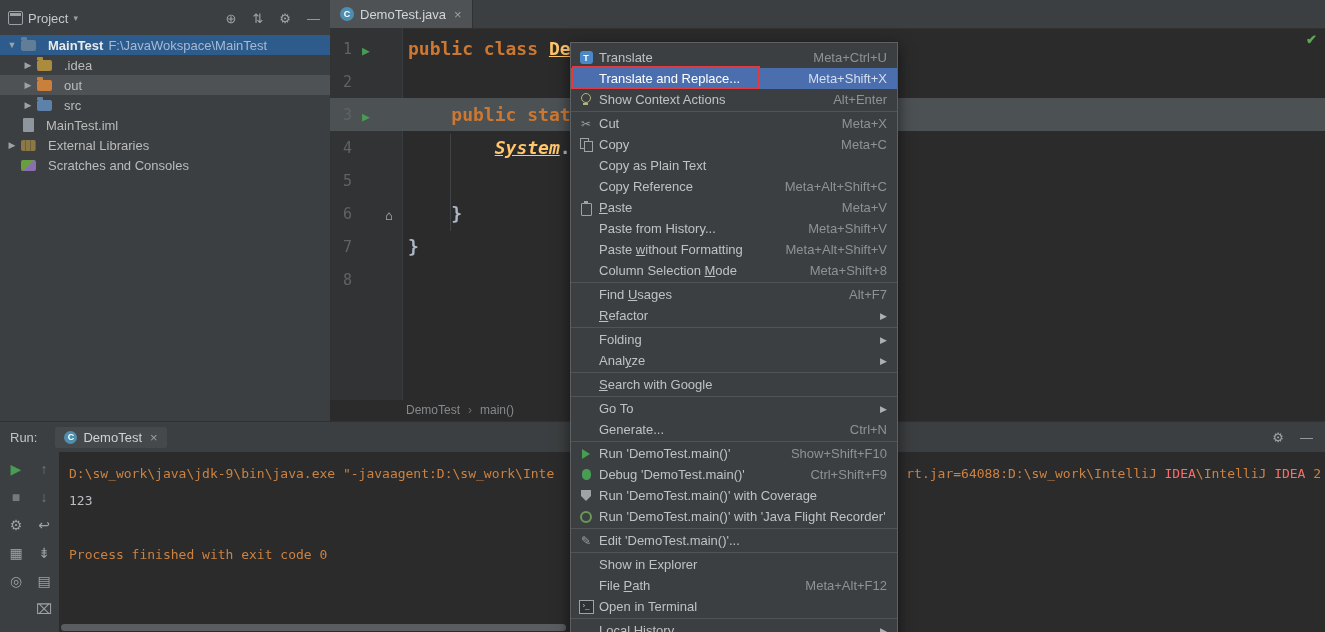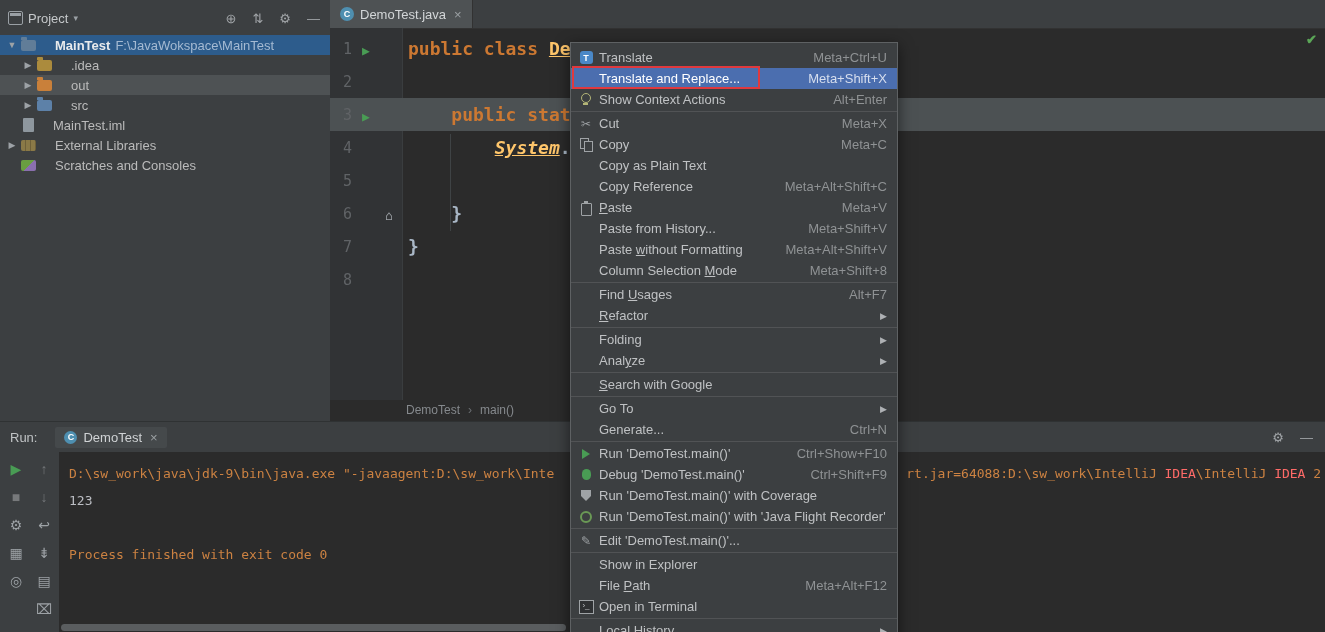--- a/index.html
+++ b/index.html
@@ -13,21 +13,21 @@
   .proj-icon::before{content:"";position:absolute;left:1px;top:1px;right:1px;height:3px;background:#9aa0a5;}
   .proj-title{color:#c5c8ca;}
   .proj-arrow{font-size:9px;color:#9aa0a5;}
   .header-icons{margin-left:auto;display:flex;gap:16px;align-items:center;}
   .hicon{color:#a0a4a7;font-size:13px;line-height:1;}
   #project-tree{padding-top:3px;}
   .tree-row{height:20px;display:flex;align-items:center;padding-left:4px;white-space:nowrap;}
   .tree-row.selected{background:#2d5c8c;}
   .tree-row.hover{background:#4e5254;}
   .t-arrow{width:16px;flex:none;text-align:center;font-size:9px;color:#9da2a6;}
-  .t-label{margin-left:19px;}
+  .t-label{margin-left:12px;}
   .t-label.bold{font-weight:bold;color:#e8eaec;}
   .t-suffix{color:#8a8f94;margin-left:5px;}
   .selected .t-suffix{color:#a5bad2;}
   .fi{width:15px;height:11px;border-radius:2px;position:relative;flex:none;margin-left:1px;}
   .fi::before{content:"";position:absolute;left:0;top:-3px;width:6px;height:3px;border-radius:1px 1px 0 0;background:inherit;}
   .fi-folder-idea{background:#ab8b3d;}
   .fi-folder-out{background:#c9803a;}
   .fi-folder-src{background:#5d81a8;}
   .fi-project{background:#617d98;}
   .fi-file-iml{width:11px;height:14px;background:#8e979e;border-radius:1px;margin-left:3px;}
@@ -406,21 +406,21 @@
         <span class="mi-icon"></span>
         <span class="mi-label">Generate...</span>
         <span class="mi-short">Ctrl+N</span>
       </div>
       <div class="menu-sep"></div>
       <div class="menu-item">
         <span class="mi-icon">
           <span class="ic ic-run"></span>
         </span>
         <span class="mi-label">Run 'DemoTest.main()'</span>
-        <span class="mi-short">Ctrl+Show+F10</span>
+        <span class="mi-short">Show+Shift+F10</span>
       </div>
       <div class="menu-item">
         <span class="mi-icon">
           <span class="ic ic-debug"></span>
         </span>
         <span class="mi-label">Debug 'DemoTest.main()'</span>
         <span class="mi-short">Ctrl+Shift+F9</span>
       </div>
       <div class="menu-item">
         <span class="mi-icon">

